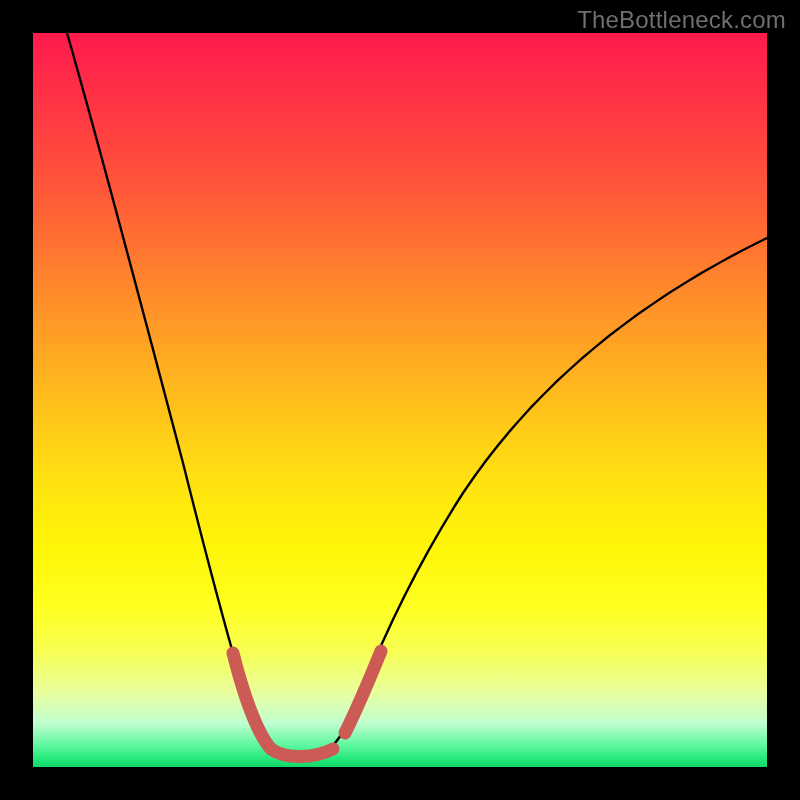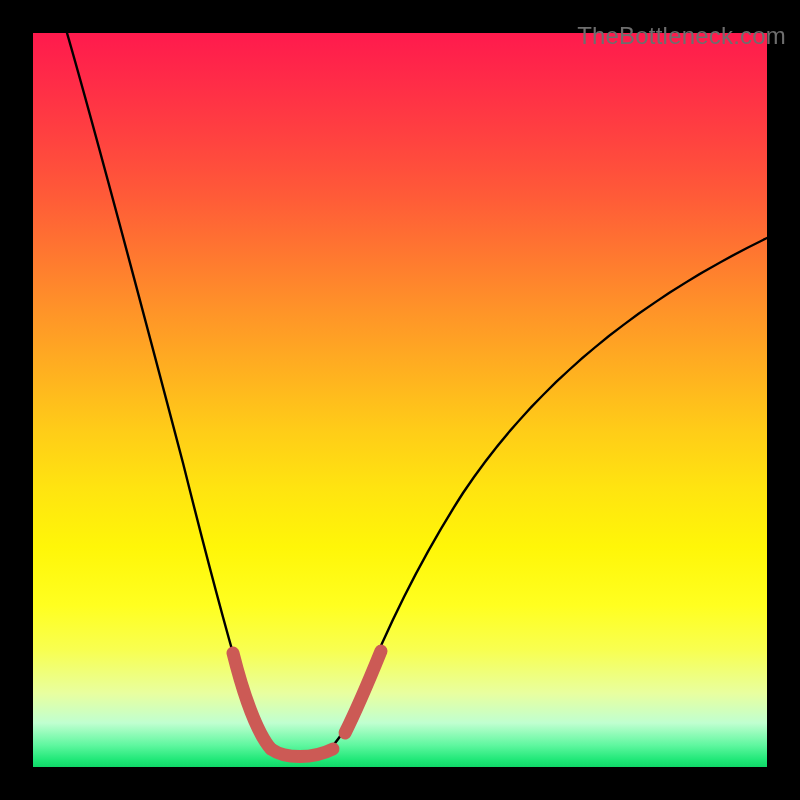--- a/index.html
+++ b/index.html
@@ -43,21 +43,21 @@
     );
   }
   .curve-svg {
     position: absolute;
     inset: 0;
     width: 734px;
     height: 734px;
   }
   .watermark {
     position: absolute;
-    top: 22px;
+    top: 6px;
     right: 14px;
     color: #6e6e6e;
     font-size: 24px;
     font-weight: 500;
     letter-spacing: 0.2px;
   }
 </style>
 </head>
 <body>
 

